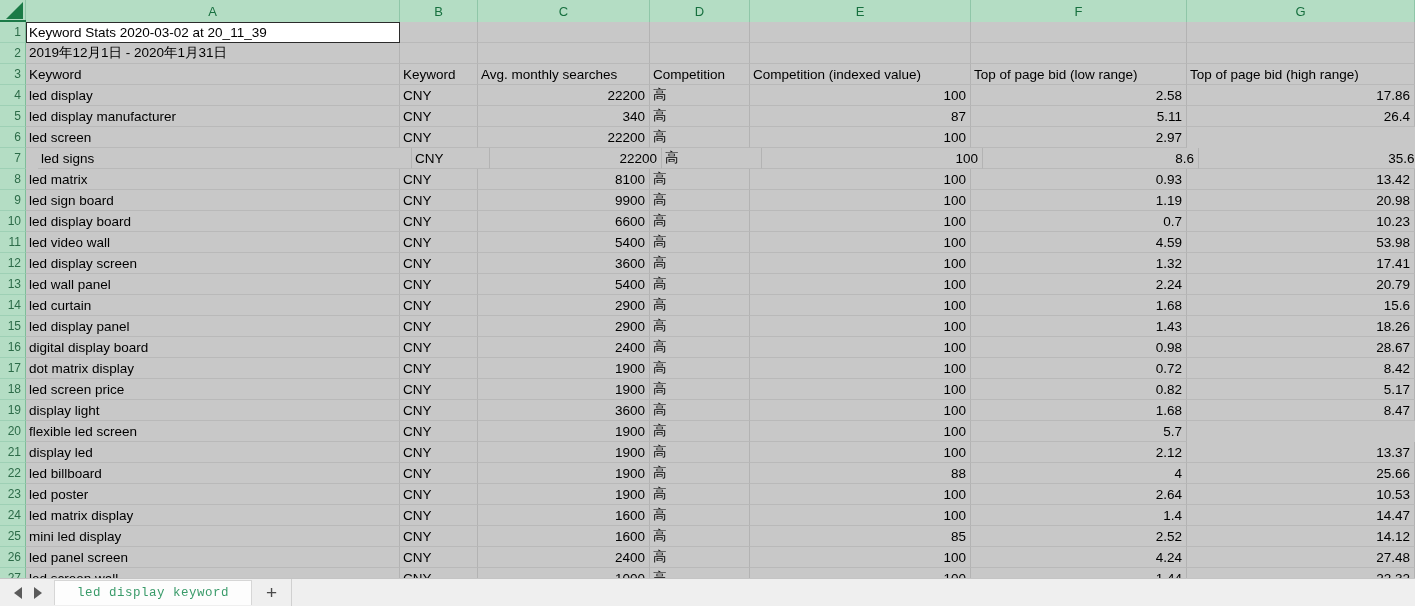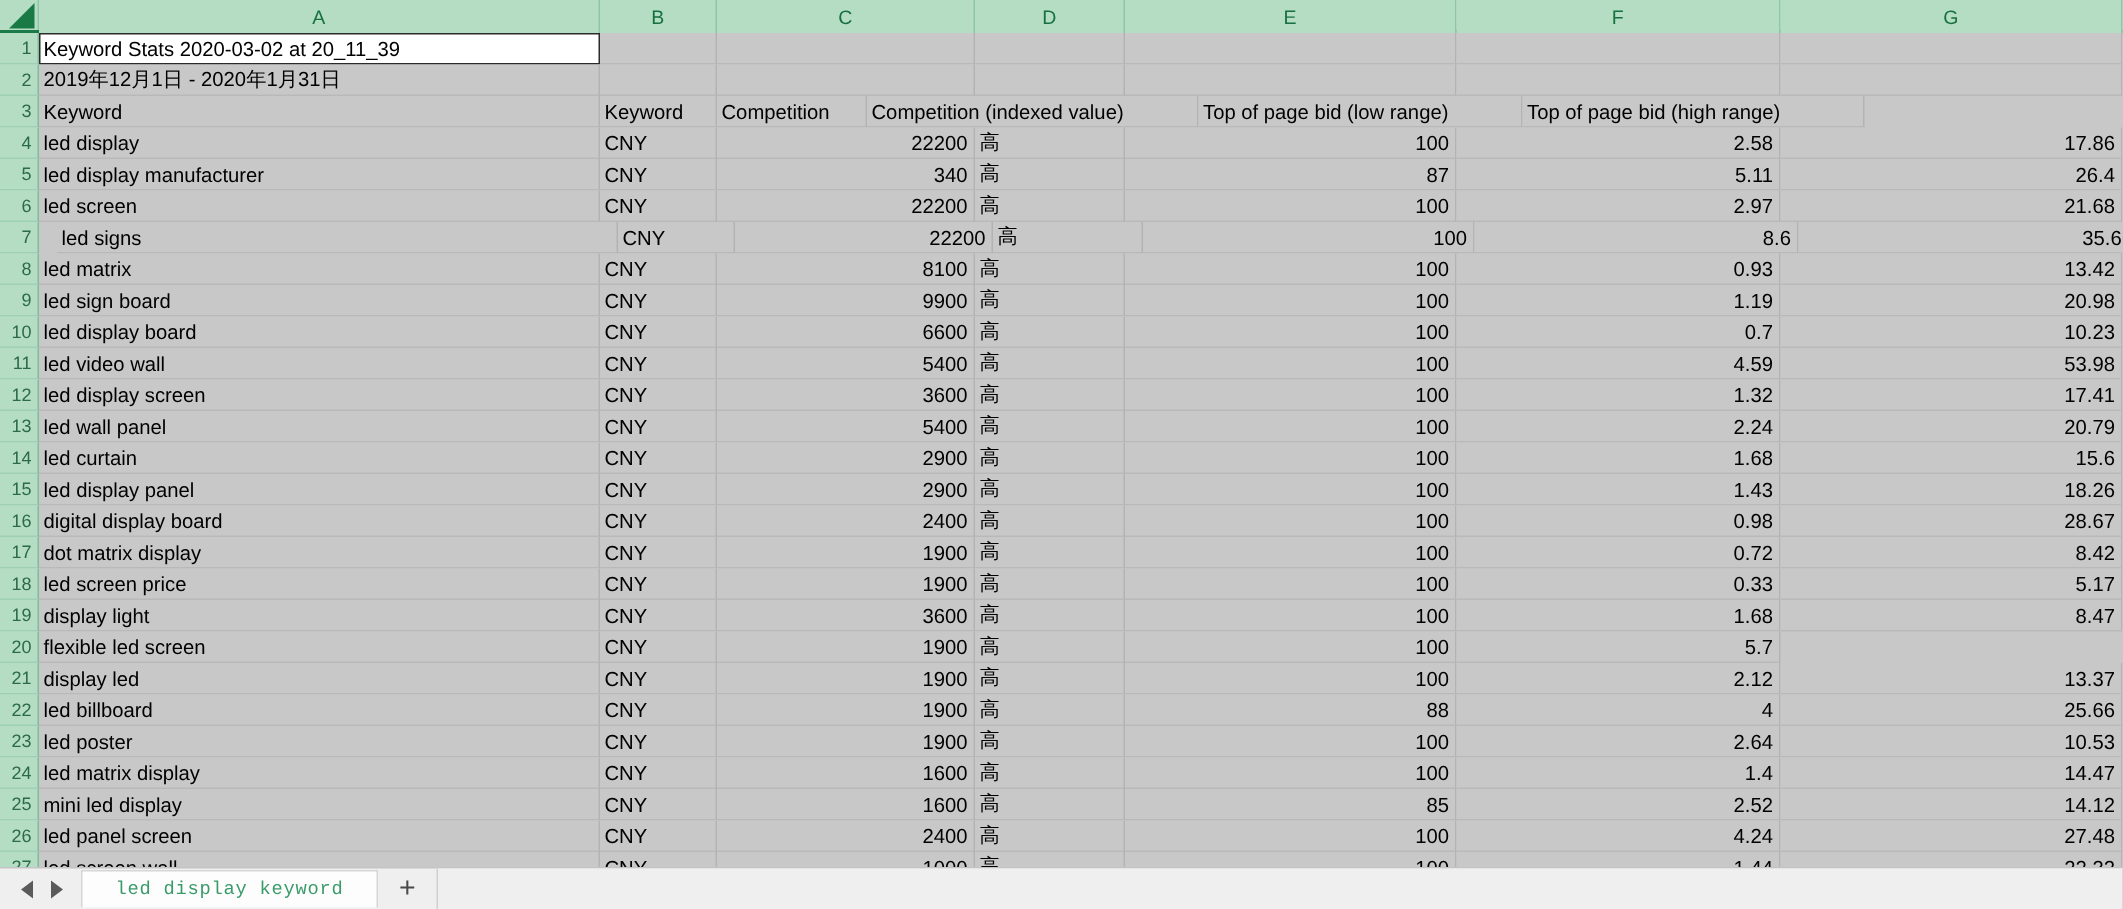--- a/index.html
+++ b/index.html
@@ -93,20 +93,21 @@
           <div class="cell" style="width: 172px; flex: 0 0 172px;"></div>
           <div class="cell" style="width: 100px; flex: 0 0 100px;"></div>
           <div class="cell" style="width: 221px; flex: 0 0 221px;"></div>
           <div class="cell" style="width: 216px; flex: 0 0 216px;"></div>
           <div class="cell" style="width: 228px; flex: 0 0 228px;"></div>
         </div>
         <div class="row">
           <div class="rowhead">3</div>
           <div class="cell" style="width: 374px; flex: 0 0 374px;">Keyword</div>
           <div class="cell" style="width: 78px; flex: 0 0 78px;">Keyword</div>
+          <div class="cell" style="width: 172px; flex: 0 0 172px;">Avg. monthly searches</div>
           <div class="cell" style="width: 100px; flex: 0 0 100px;">Competition</div>
           <div class="cell" style="width: 221px; flex: 0 0 221px;">Competition (indexed value)</div>
           <div class="cell" style="width: 216px; flex: 0 0 216px;">Top of page bid (low range)</div>
           <div class="cell" style="width: 228px; flex: 0 0 228px;">Top of page bid (high range)</div>
         </div>
         <div class="row">
           <div class="rowhead">4</div>
           <div class="cell" style="width: 374px; flex: 0 0 374px;">led display</div>
           <div class="cell" style="width: 78px; flex: 0 0 78px;">CNY</div>
           <div class="cell num" style="width: 172px; flex: 0 0 172px;">22200</div>
@@ -126,21 +127,20 @@
           <div class="cell num" style="width: 228px; flex: 0 0 228px;">26.4</div>
         </div>
         <div class="row">
           <div class="rowhead">6</div>
           <div class="cell" style="width: 374px; flex: 0 0 374px;">led screen</div>
           <div class="cell" style="width: 78px; flex: 0 0 78px;">CNY</div>
           <div class="cell num" style="width: 172px; flex: 0 0 172px;">22200</div>
           <div class="cell" style="width: 100px; flex: 0 0 100px;">高</div>
           <div class="cell num" style="width: 221px; flex: 0 0 221px;">100</div>
           <div class="cell num" style="width: 216px; flex: 0 0 216px;">2.97</div>
-          <div class="cell num" style="width: 228px; flex: 0 0 228px;">21.68</div>
         </div>
         <div class="row">
           <div class="rowhead">7</div>
           <div class="cell" style="width: 374px; flex: 0 0 374px; margin-left: 12px;">led signs</div>
           <div class="cell" style="width: 78px; flex: 0 0 78px;">CNY</div>
           <div class="cell num" style="width: 172px; flex: 0 0 172px;">22200</div>
           <div class="cell" style="width: 100px; flex: 0 0 100px;">高</div>
           <div class="cell num" style="width: 221px; flex: 0 0 221px;">100</div>
           <div class="cell num" style="width: 216px; flex: 0 0 216px;">8.6</div>
           <div class="cell num" style="width: 228px; flex: 0 0 228px;">35.66</div>
@@ -245,21 +245,21 @@
           <div class="cell num" style="width: 216px; flex: 0 0 216px;">0.72</div>
           <div class="cell num" style="width: 228px; flex: 0 0 228px;">8.42</div>
         </div>
         <div class="row">
           <div class="rowhead">18</div>
           <div class="cell" style="width: 374px; flex: 0 0 374px;">led screen price</div>
           <div class="cell" style="width: 78px; flex: 0 0 78px;">CNY</div>
           <div class="cell num" style="width: 172px; flex: 0 0 172px;">1900</div>
           <div class="cell" style="width: 100px; flex: 0 0 100px;">高</div>
           <div class="cell num" style="width: 221px; flex: 0 0 221px;">100</div>
-          <div class="cell num" style="width: 216px; flex: 0 0 216px;">0.33</div>
+          <div class="cell num" style="width: 216px; flex: 0 0 216px;">0.82</div>
           <div class="cell num" style="width: 228px; flex: 0 0 228px;">5.17</div>
         </div>
         <div class="row">
           <div class="rowhead">19</div>
           <div class="cell" style="width: 374px; flex: 0 0 374px;">display light</div>
           <div class="cell" style="width: 78px; flex: 0 0 78px;">CNY</div>
           <div class="cell num" style="width: 172px; flex: 0 0 172px;">3600</div>
           <div class="cell" style="width: 100px; flex: 0 0 100px;">高</div>
           <div class="cell num" style="width: 221px; flex: 0 0 221px;">100</div>
           <div class="cell num" style="width: 216px; flex: 0 0 216px;">1.68</div>

